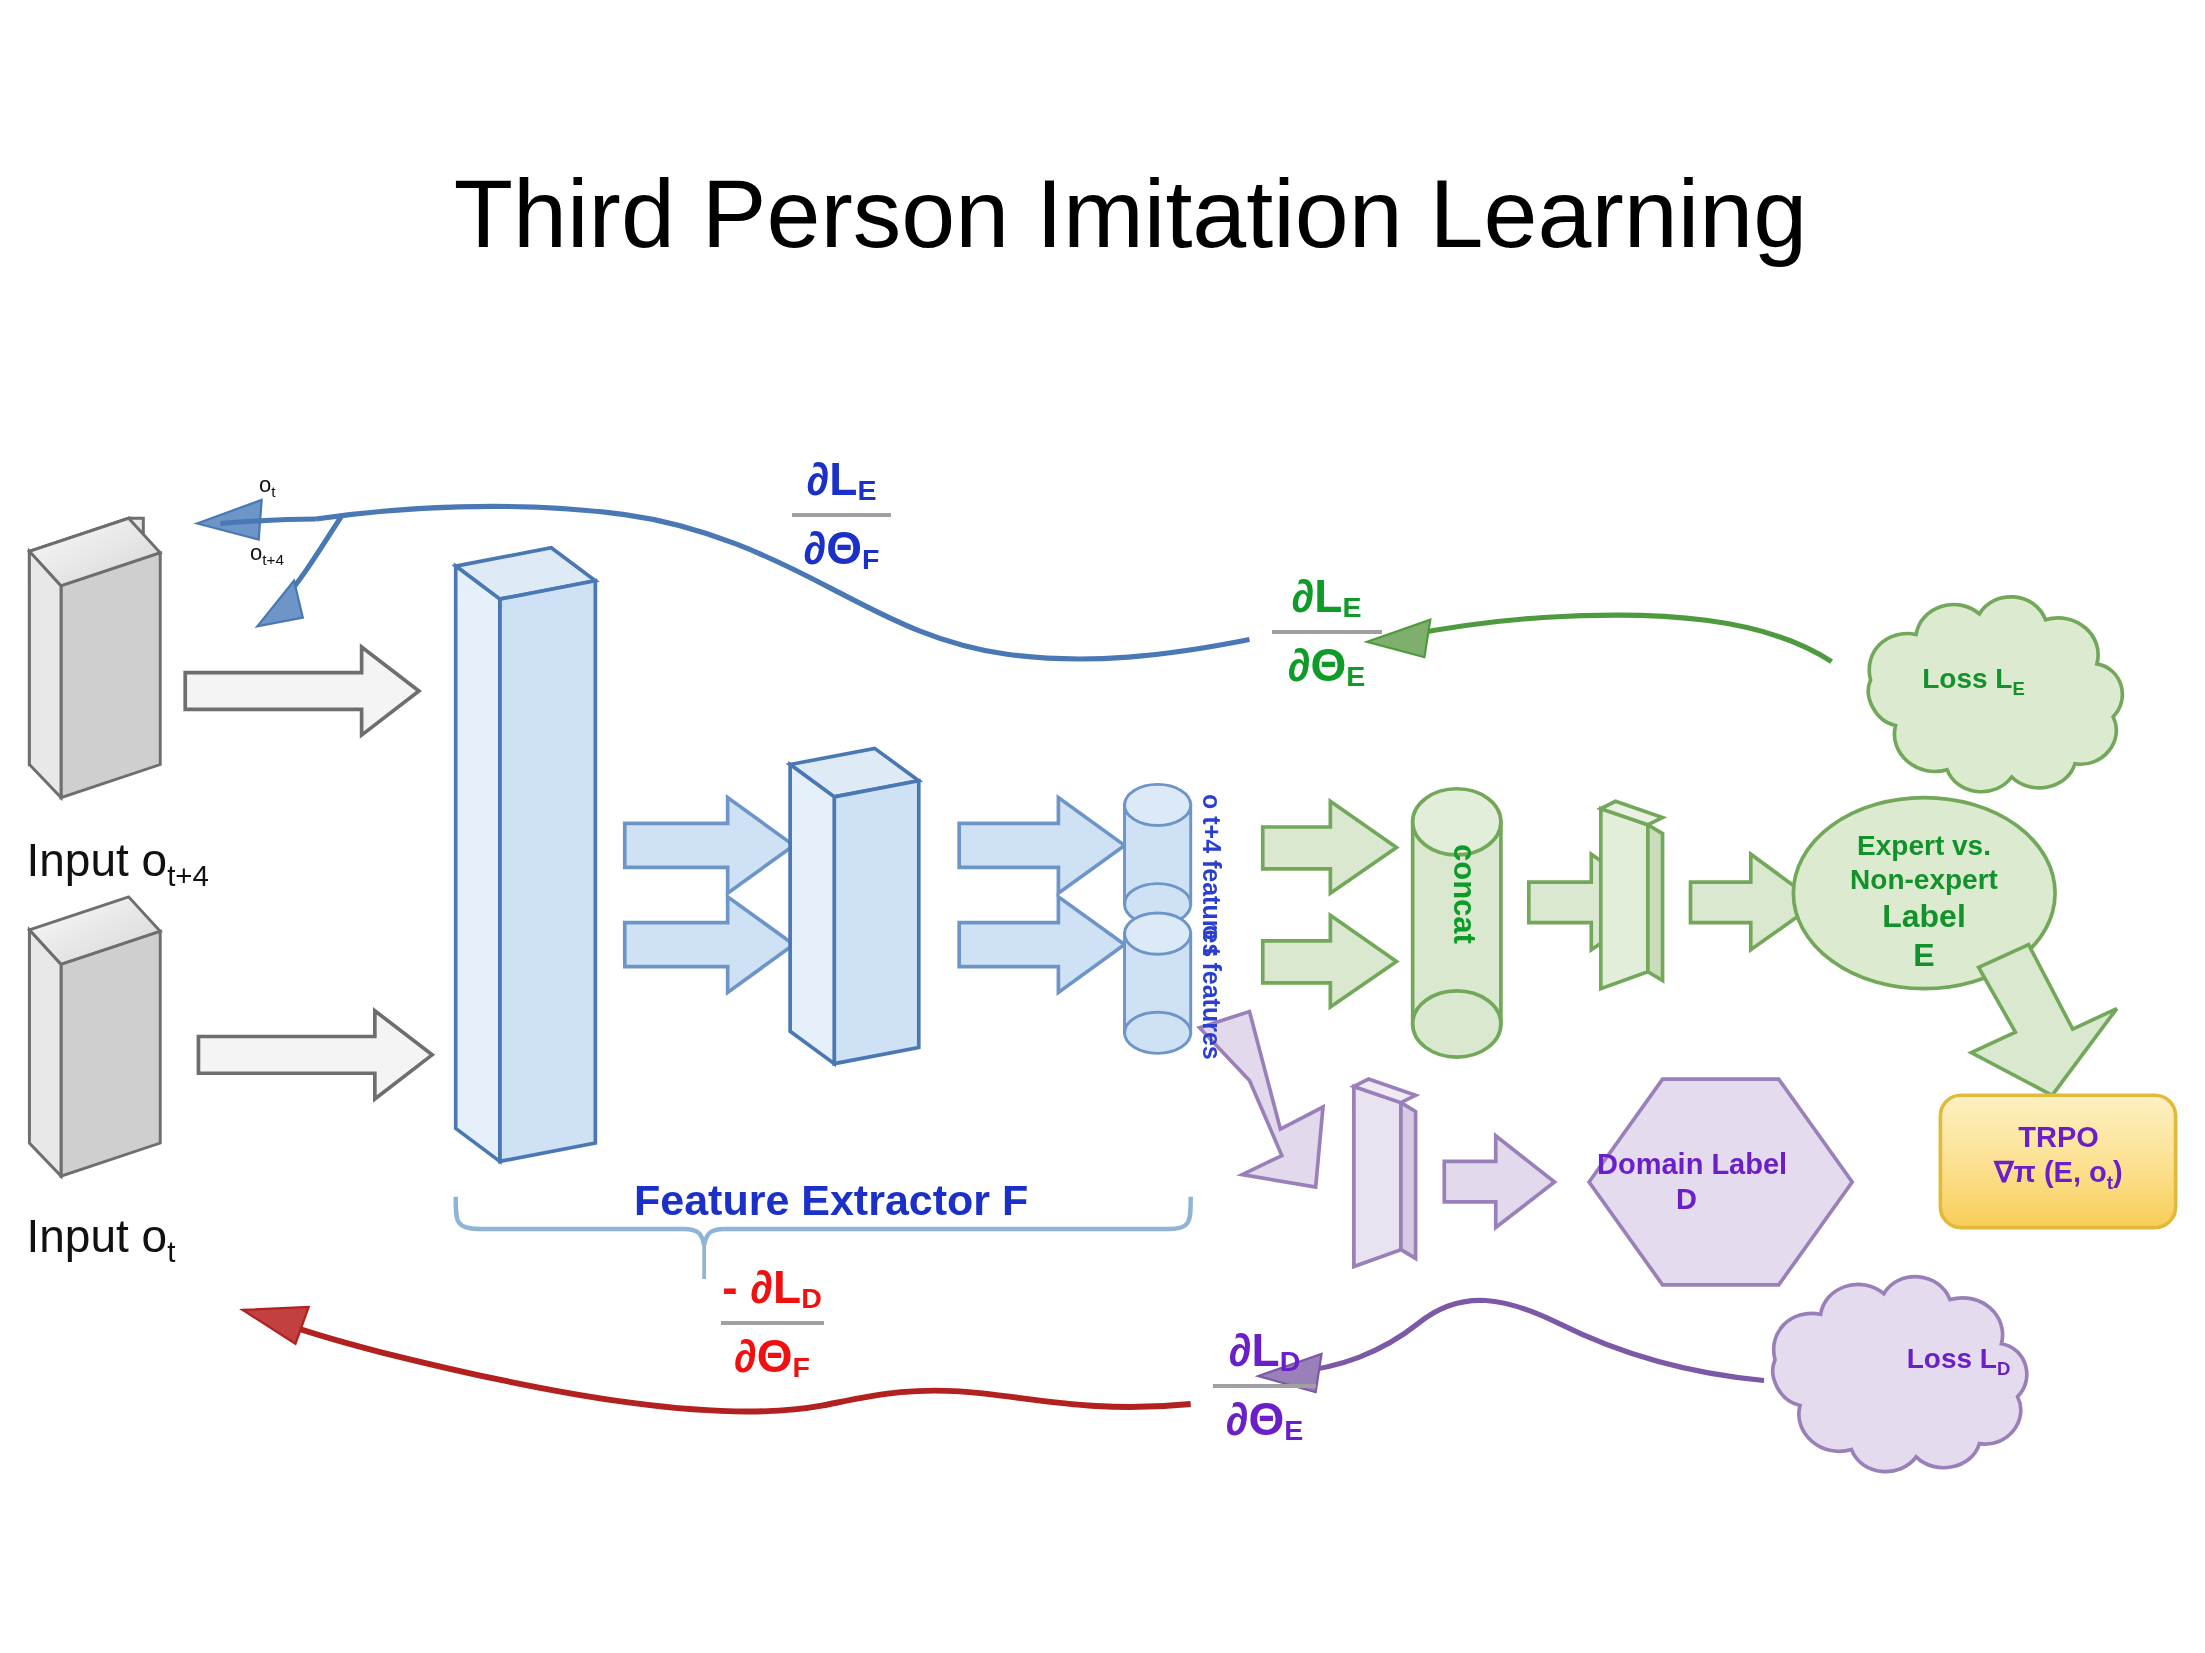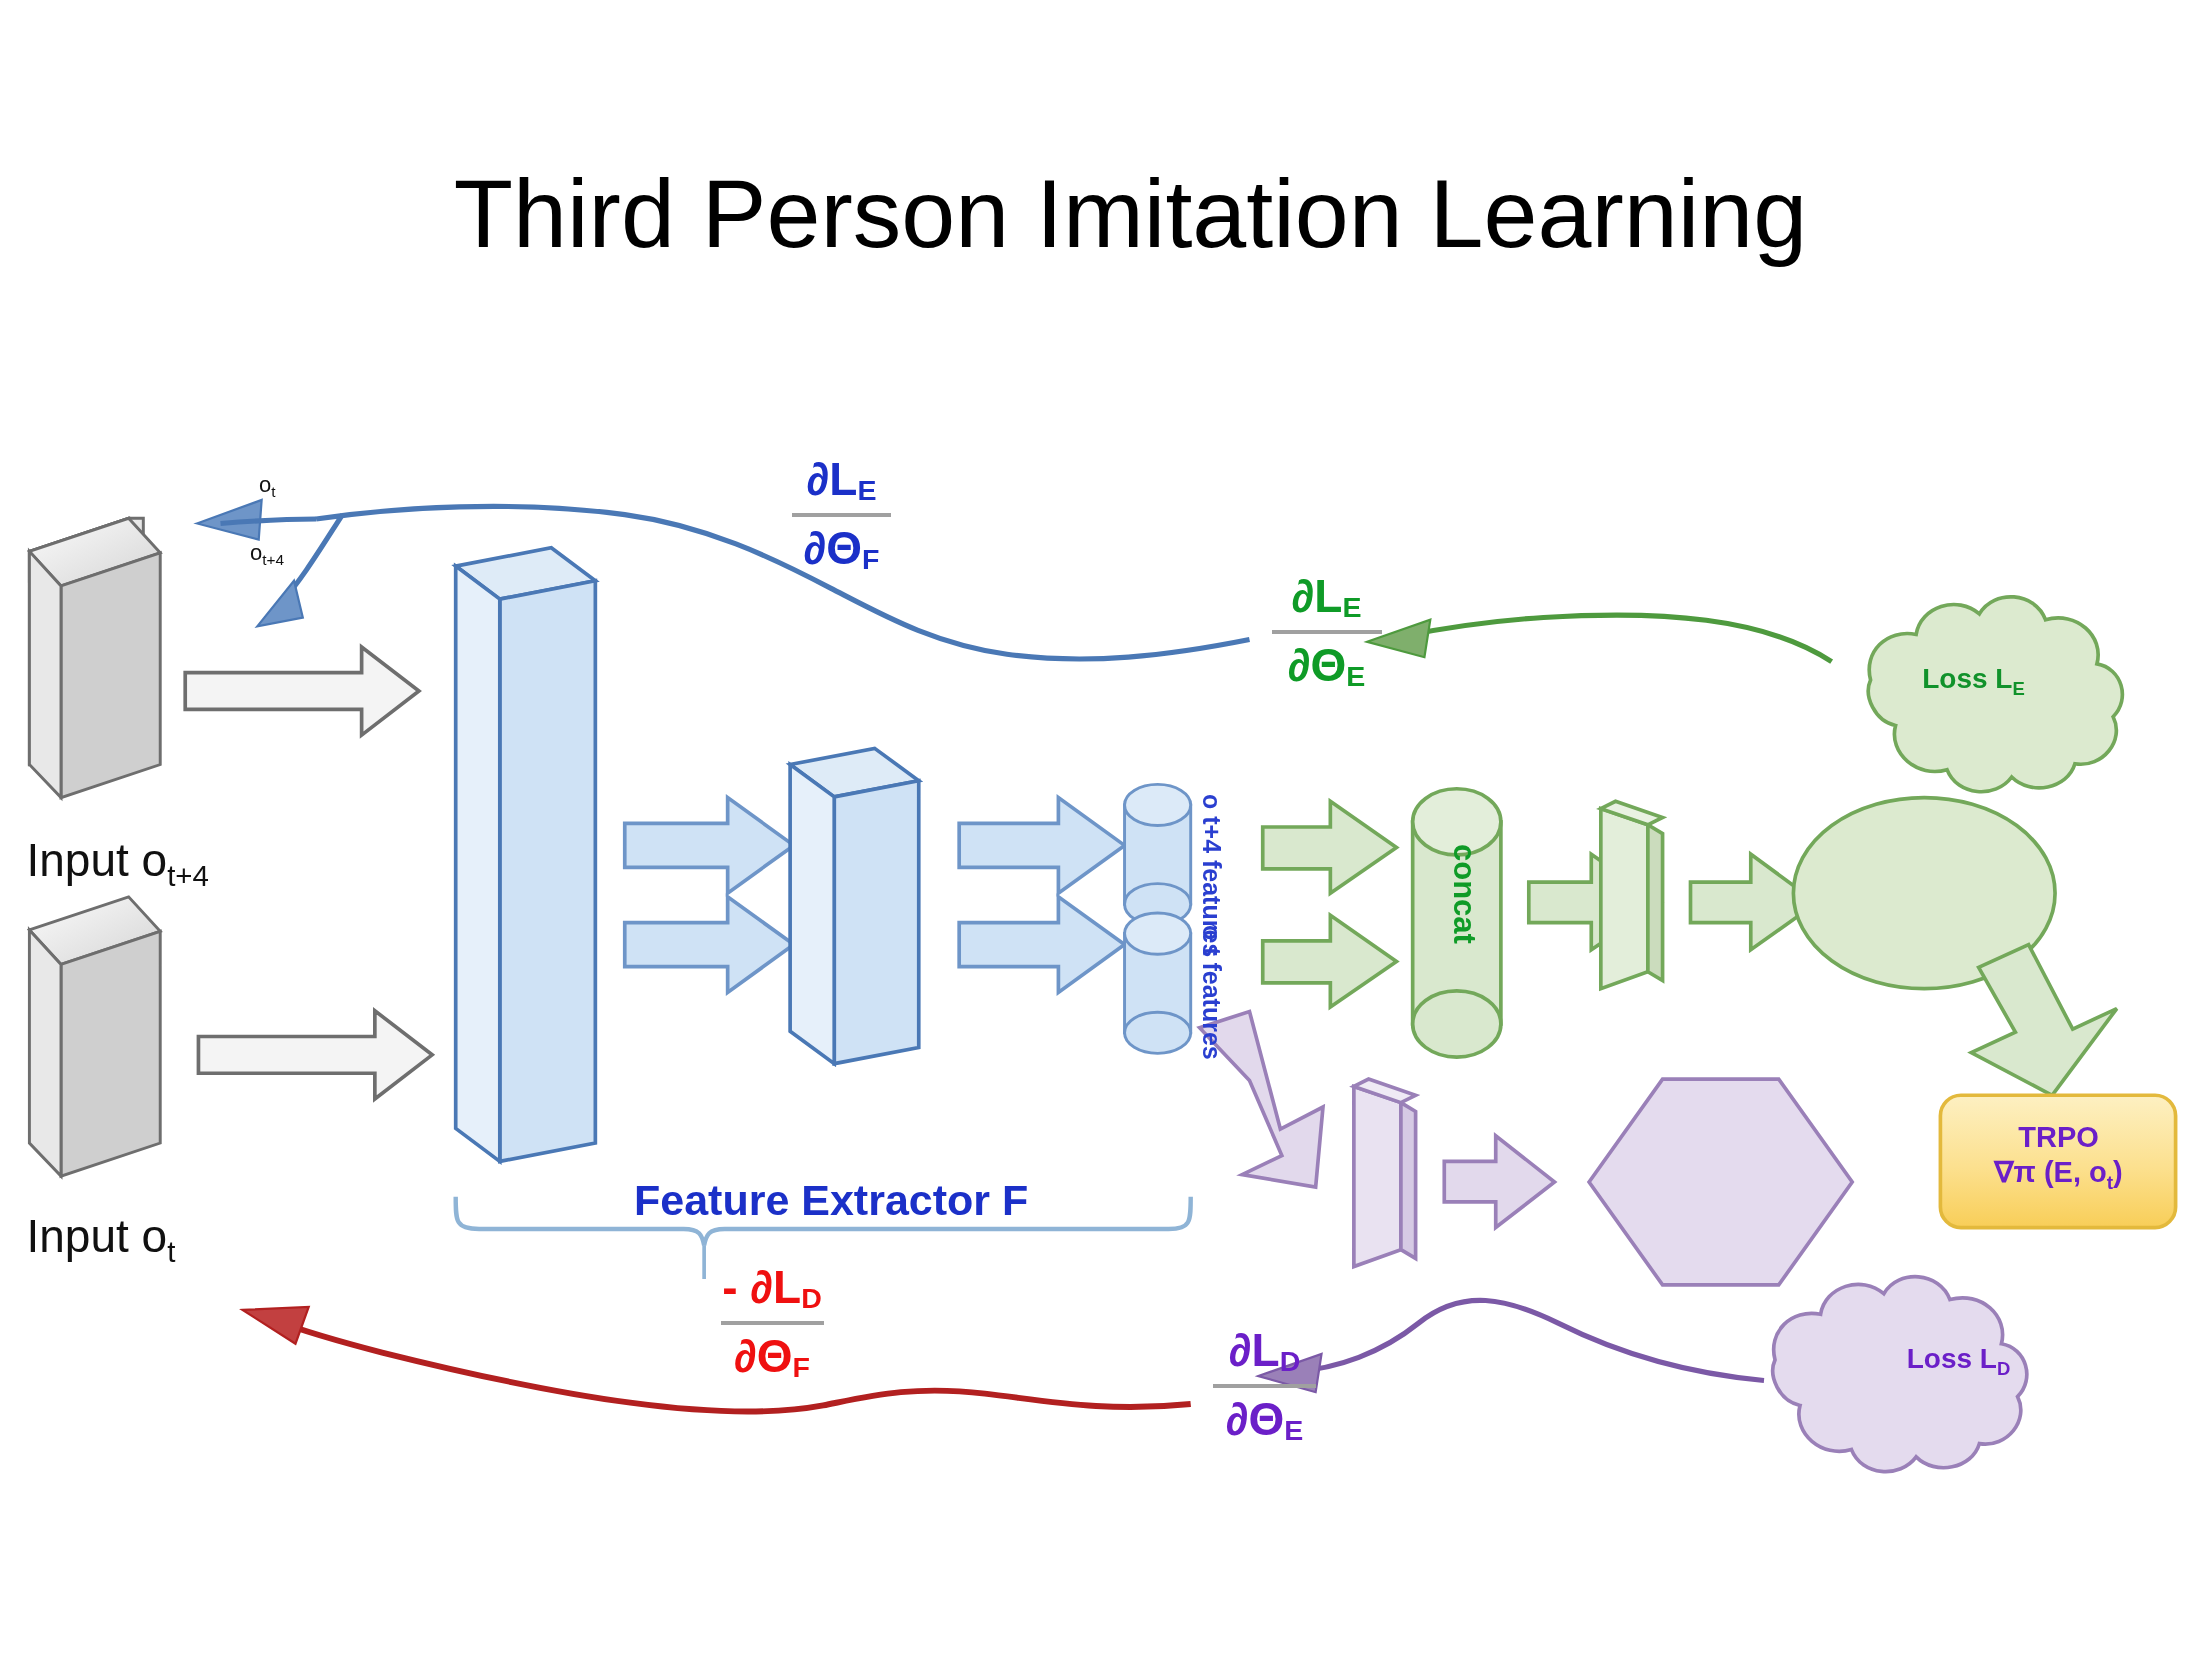--- a/index.html
+++ b/index.html
@@ -291,21 +291,31 @@
     <div class="den"><span>∂Θ</span><sub>E</sub></div>
   </div>
 
   <div class="vert vfeat" style="left:1226px;top:794px;transform:rotate(90deg);">o t+4 features</div>
   <div class="vert vfeat" style="left:1226px;top:925px;transform:rotate(90deg);">o t features</div>
 
   <div class="vert vconcat" style="left:1482px;top:844px;transform:rotate(90deg);">concat</div>
 
   <div class="fe-label" style="left:634px;top:1176px;">Feature Extractor F</div>
 
-
+  <div class="shapeText greenTxt ellTxt" style="left:1799px;top:829px;width:250px;">
+    <div>Expert vs.</div>
+    <div>Non-expert</div>
+    <div style="font-size:32px;">Label</div>
+    <div style="font-size:32px;">E</div>
+  </div>
+
+  <div class="shapeText purpTxt hexTxt" style="left:1597px;top:1147px;width:368px;text-align:left;">
+    <div>Domain Label</div>
+    <div style="margin-left:79px;">D</div>
+  </div>
 
   <div class="shapeText greenTxt cloudTxt" style="left:1867px;top:662px;width:213px;">
     <span>Loss L</span><sub>E</sub>
   </div>
 
   <div class="shapeText purpTxt cloudTxt" style="left:1852px;top:1342px;width:213px;">
     <span>Loss L</span><sub>D</sub>
   </div>
 
   <div class="shapeText purpTxt trpoTxt" style="left:1941px;top:1120px;width:235px;">

